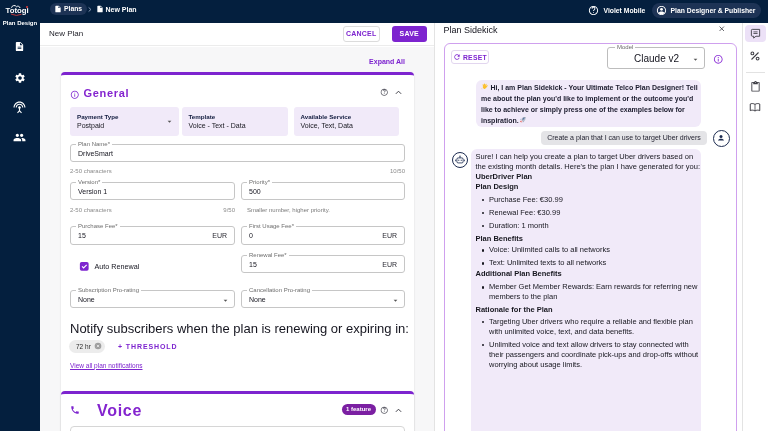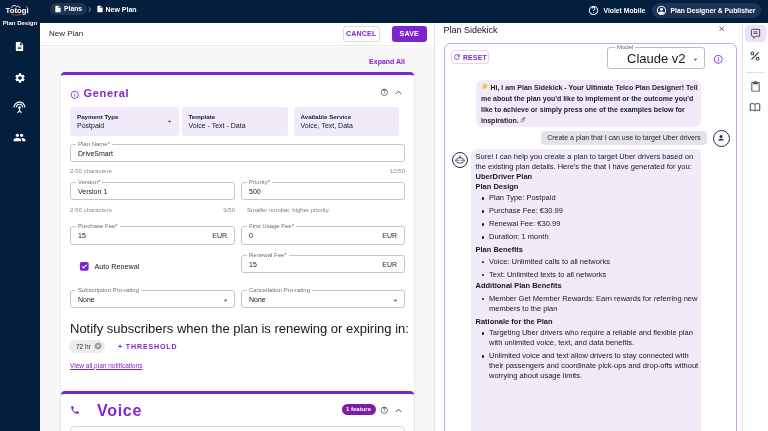--- a/index.html
+++ b/index.html
@@ -202,21 +202,21 @@
 
   <div class="abs" style="left:6px;top:6px;width:38px;height:14px;border:1px solid #e2d6ef;border-radius:3px;background:#fff;display:flex;align-items:center;justify-content:center">
     <svg width="8" height="8" viewBox="0 0 24 24" fill="#7d24cf">
           <path d="M17.65 6.35A7.958 7.958 0 0 0 12 4c-4.42 0-7.99 3.58-8 8s3.57 8 7.99 8c3.73 0 6.84-2.55 7.73-6h-2.08A5.99 5.99 0 0 1 12 18c-3.31 0-6-2.69-6-6s2.69-6 6-6c1.66 0 3.14.69 4.22 1.78L13 11h7V4l-2.35 2.35z"></path>
         </svg>
     <span style="font-size:6.8px;font-weight:bold;color:#7d24cf;margin-left:2px;letter-spacing:.3px">RESET</span>
   </div>
 
   <div class="abs" style="left:162px;top:3px;width:98px;height:21.5px;border:1px solid #bdbdbd;border-radius:3px;background:#fff">
     <span style="position:absolute;top:-4px;left:7px;background:#fff;padding:0 2px;font-size:6px;color:#6b6b6b;line-height:7px">Model</span>
-    <span style="position:absolute;left:19px;top:50%;transform:translateY(-50%);font-size:13px;color:#15151f">Claude v2</span>
+    <span style="position:absolute;left:26px;top:50%;transform:translateY(-50%);font-size:10px;color:#15151f">Claude v2</span>
     <svg class="abs" style="right:4px;top:6.5px" width="9" height="9" viewBox="0 0 24 24" fill="#555">
           <path d="M7 10l5 5 5-5z"></path>
         </svg>
   </div>
   <svg class="abs" style="left:267.5px;top:9.5px" width="10.5" height="10.5" viewBox="0 0 24 24" fill="#8b2fd6">
         <path d="M11 7h2v2h-2zm0 4h2v6h-2zm1-9C6.48 2 2 6.48 2 12s4.48 10 10 10 10-4.48 10-10S17.52 2 12 2zm0 18c-4.41 0-8-3.59-8-8s3.59-8 8-8 8 3.59 8 8-3.59 8-8 8z"></path>
       </svg>
 
   <div class="abs" style="left:31px;top:36px;width:225px;background:#f1eaf9;border-radius:6px;padding:1.5px 5px;font-size:7px;font-weight:bold;color:#1c1c2e;line-height:11px;white-space:nowrap;overflow:hidden">
     <svg style="display:inline-block;vertical-align:-1px" width="7.5" height="7.5" viewBox="0 0 24 24">
@@ -247,24 +247,23 @@
           <circle cx="12" cy="3" r="1.6" fill="#1c2b50" stroke="none"></circle>
           <path d="M12 4.5V7"></path>
           <rect x="4.5" y="7" width="15" height="12" rx="3"></rect>
           <path d="M9 11.5v2.5M15 11.5v2.5" stroke-width="2.6"></path>
           <path d="M1.5 11v4M22.5 11v4" stroke-width="2"></path>
         </svg>
   </div>
 
   <div class="abs" style="left:25.5px;top:104.5px;width:230.5px;height:330px;background:#f1eaf9;border-radius:6px;padding:3px 5px;font-size:7.5px;color:#17171f;line-height:10px;white-space:nowrap;overflow:hidden">
     <div>Sure! I can help you create a plan to target Uber drivers based on</div>
-    <div>the existing plan details. Here's the that I have generated for you:</div>
+    <div>the existing month details. Here's the plan I have generated for you:</div>
     <div style="font-weight:bold">UberDriver Plan</div>
     <div style="font-weight:bold">Plan Design</div>
-    <div class="li" style="margin-top:1.5px">Plan Type: Postpaid</div>
     <div class="li">Purchase Fee: €30.99</div>
     <div class="li">Renewal Fee: €30.99</div>
     <div class="li">Duration: 1 month</div>
     <div style="font-weight:bold;margin-top:3px">Plan Benefits</div>
     <div class="li" style="margin-top:1.5px">Voice: Unlimited calls to all networks</div>
     <div class="li">Text: Unlimited texts to all networks</div>
     <div style="font-weight:bold;margin-top:1px">Additional Plan Benefits</div>
     <div class="li">Member Get Member Rewards: Earn rewards for referring new<br>members to the plan</div>
     <div style="font-weight:bold;margin-top:3px">Rationale for the Plan</div>
     <div class="li" style="margin-top:1.5px">Targeting Uber drivers who require a reliable and flexible plan<br>with unlimited voice, text, and data benefits.</div>

